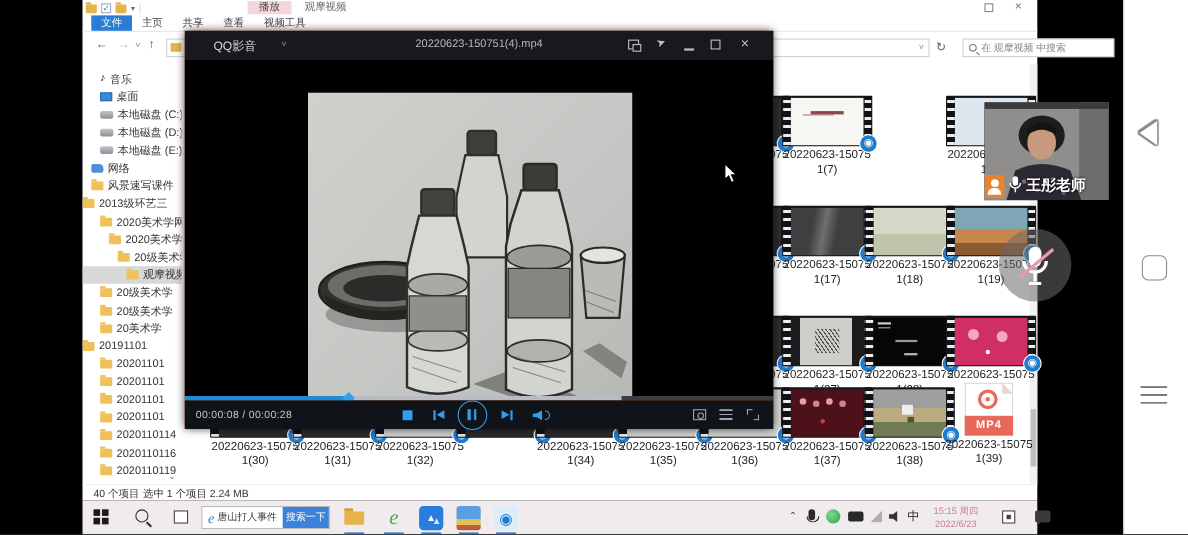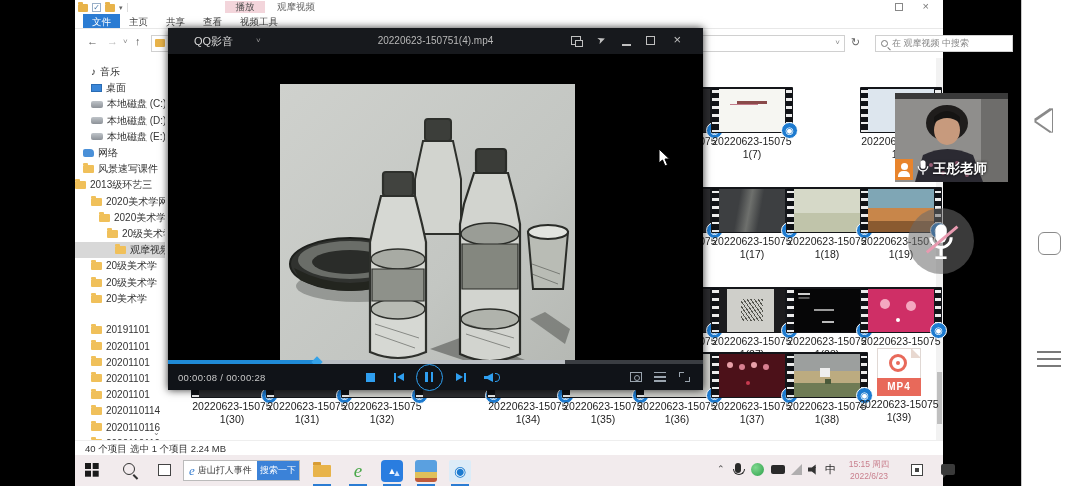--- a/index.html
+++ b/index.html
@@ -304,21 +304,21 @@
           <span>20级美术学</span>
         </div>
       <div class="nav-item" style="padding-left:16px;">
           <span class="ni-icon i-folder"></span>
           <span>20级美术学</span>
         </div>
       <div class="nav-item" style="padding-left:16px;">
           <span class="ni-icon i-folder"></span>
           <span>20美术学</span>
         </div>
-      <div class="nav-item" style="padding-left:16px;margin-top:15px;">
+      <div class="nav-item" style="">
           <span class="ni-icon i-folder"></span>
           <span>20191101</span>
         </div>
       <div class="nav-item" style="padding-left:16px;">
           <span class="ni-icon i-folder"></span>
           <span>20201101</span>
         </div>
       <div class="nav-item" style="padding-left:16px;">
           <span class="ni-icon i-folder"></span>
           <span>20201101</span>

